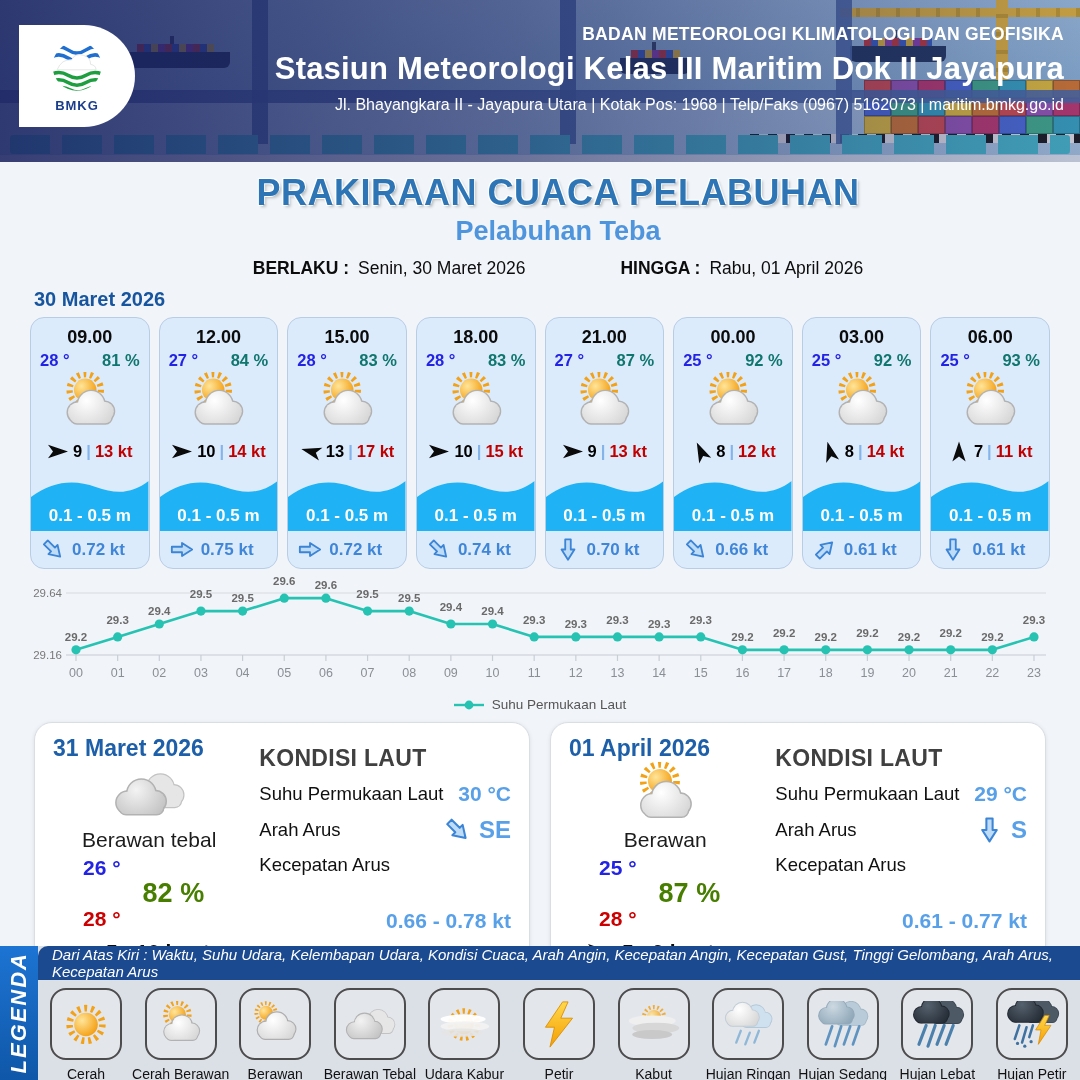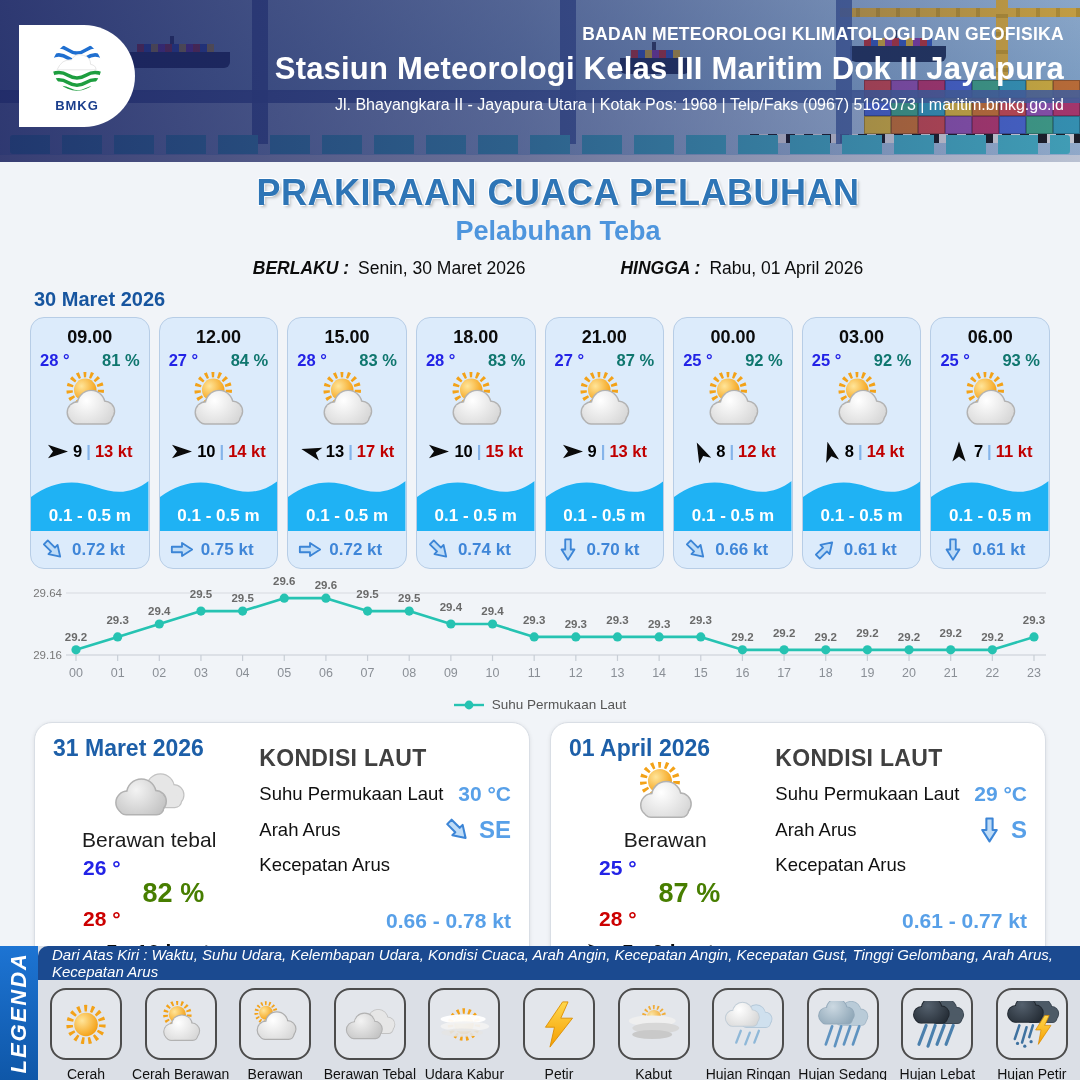--- a/index.html
+++ b/index.html
@@ -33,21 +33,21 @@
   .logo { position:absolute; left:0; top:25px; width:116px; height:102px; background:#fff;
     border-radius:0 52px 52px 0; display:flex; flex-direction:column; align-items:center; justify-content:center; z-index:5;margin-left:19px; }
   .logo-text { font-size:13px; font-weight:bold; color:#1a3e8c; letter-spacing:1px; margin-top:1px; }
 
   
   .title-block { text-align:center; padding-top:10px;padding-left:36px; }
   .main-title { font-size:36px; font-weight:800; color:#2e75b6; letter-spacing:.5px;
     text-shadow:-1px -1px 0 #fff,1px -1px 0 #fff,-1px 1px 0 #fff,2px 2px 3px rgba(0,0,0,.22); }
   .subtitle { font-size:27px; font-weight:bold; color:#4e95dd; margin-top:2px; }
   .validity { display:flex; justify-content:center; gap:95px; margin-top:11px; font-size:17.5px; color:#0c0c0c; }
-  .validity b { font-weight:bold;font-style:italic; }
+  .validity b { font-weight:bold; }
   .validity span.v { margin-left:9px; font-weight:400; }
 
   
   .forecast-date { font-size:20px; font-weight:bold; color:#17559f; margin:9px 0 6px 34px; }
   .cards { display:flex; gap:9px; margin:0 30px; }
   .fcard { flex:1; background:#dcebfb; border:1px solid #b7cde6; border-radius:14px; height:252px;
     display:flex; flex-direction:column; overflow:hidden; }
   .fcard-time { text-align:center; font-weight:bold; font-size:18px; color:#0b0b0b; margin-top:9px; }
   .fcard-th { display:flex; justify-content:space-between; padding:3px 9px 0; font-weight:bold; font-size:16.5px; }
   .fcard-temp { color:#2323e6; } .fcard-hum { color:#0f766e; }

